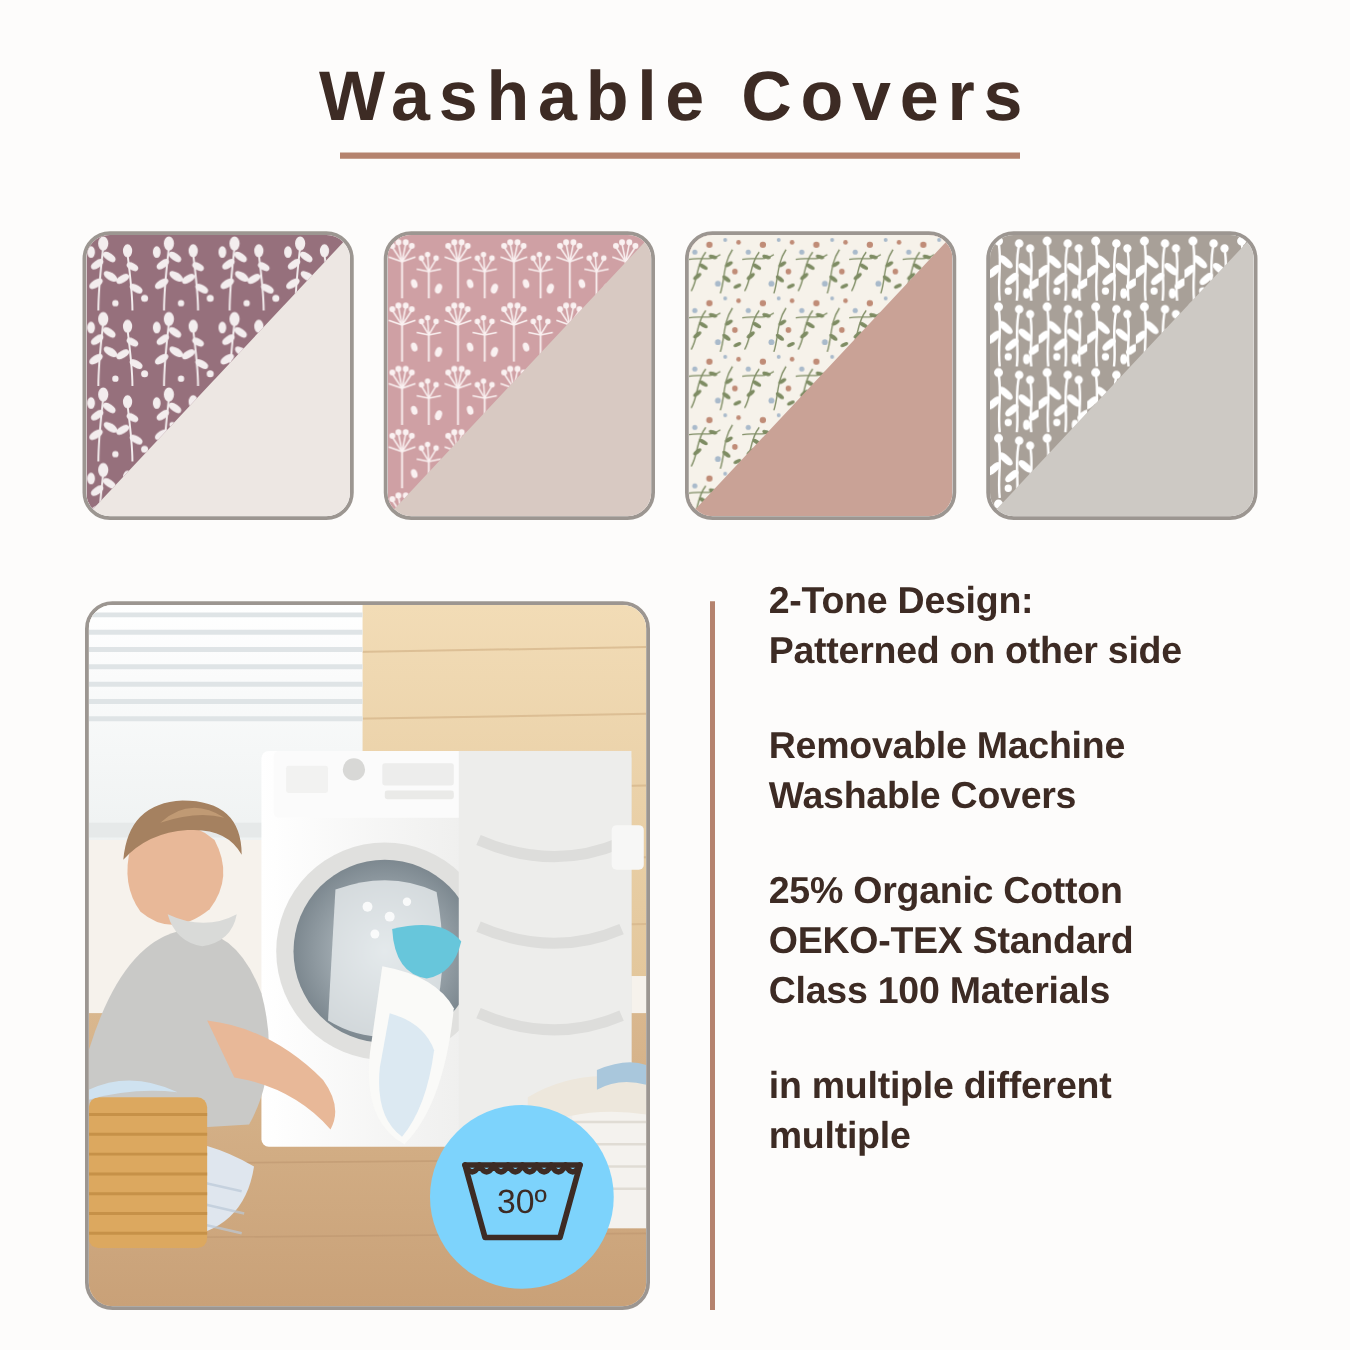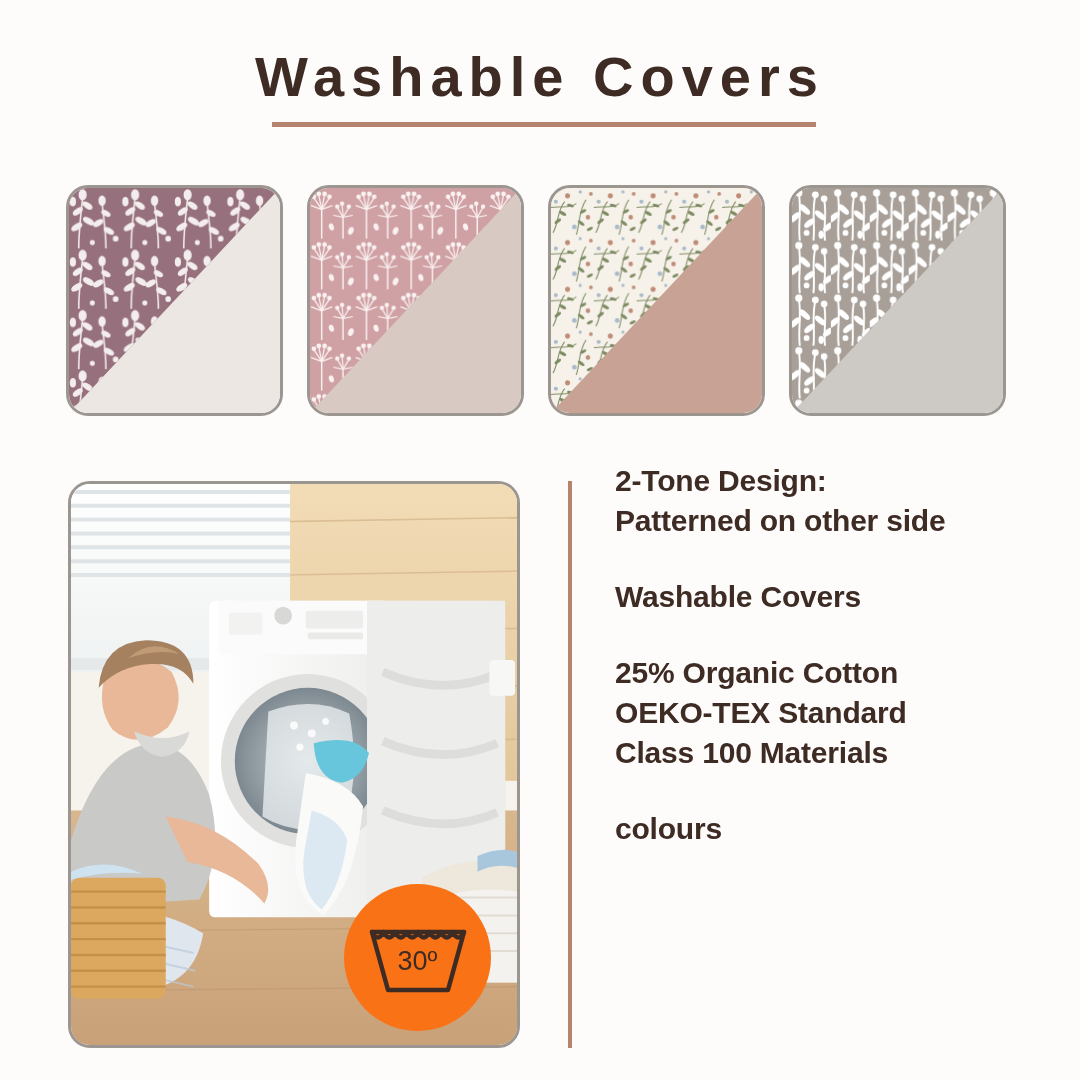--- a/index.html
+++ b/index.html
@@ -57,21 +57,21 @@
     background:#E9E6E1;
   }
   .photo-frame svg { display:block; width:100%; height:100%; }
 
   
   .care-badge {
     position:absolute;
     left:344px; top:884px;
     width:147px; height:147px;
     border-radius:50%;
-    background:#f97316;
+    background:#7dd3fc;
     display:flex;
     align-items:center;
     justify-content:center;
   }
   .care-badge svg { width:104px; height:80px; display:block; }
   .care-temp {
     position:absolute;
     left:0; top:0; width:147px; height:147px;
     display:flex; align-items:center; justify-content:center;
     font-size:27px; color:#3D2B24;
@@ -390,26 +390,28 @@
 <div class="divider"></div>
 
 <div class="features">
 
   <div class="feature">
     <div class="feature-line">2-Tone Design:</div>
     <div class="feature-line">Patterned on other side</div>
   </div>
 
   <div class="feature">
+    <div class="feature-line">Removable Machine</div>
     <div class="feature-line">Washable Covers</div>
   </div>
 
   <div class="feature">
     <div class="feature-line">25% Organic Cotton</div>
     <div class="feature-line">OEKO-TEX Standard</div>
     <div class="feature-line">Class 100 Materials</div>
   </div>
 
   <div class="feature">
-    <div class="feature-line">colours</div>
+    <div class="feature-line">in multiple different</div>
+    <div class="feature-line">multiple</div>
   </div>
 
 </div>
 
 </body></html>

